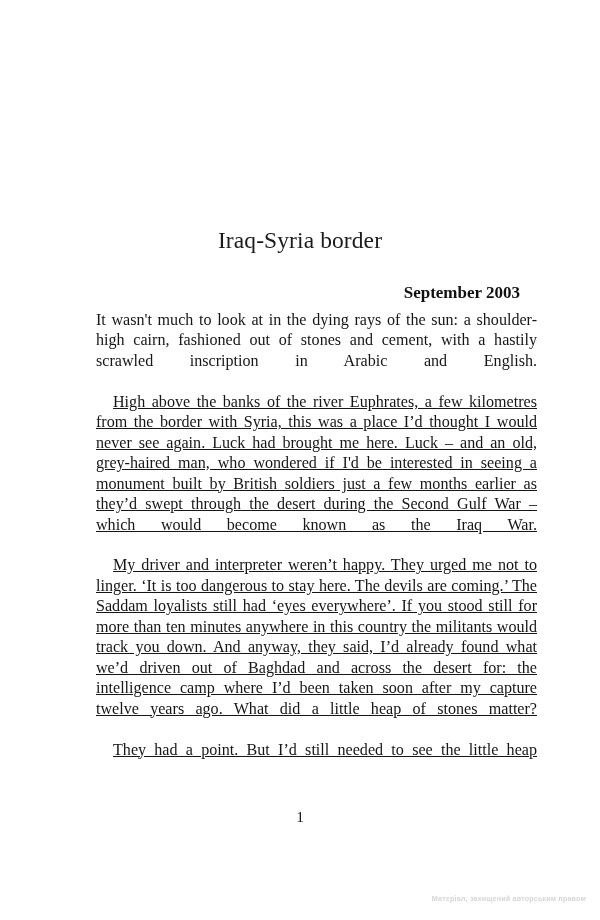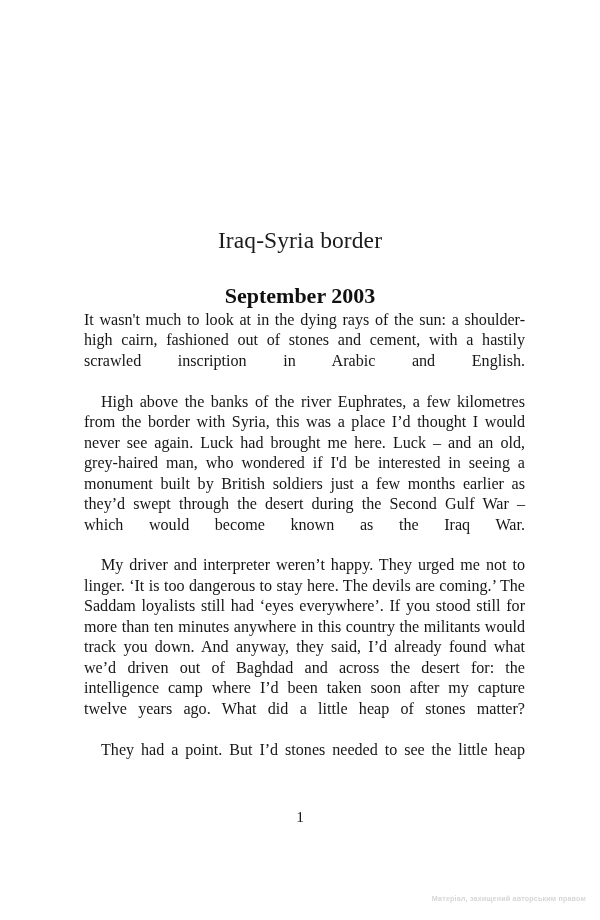--- a/index.html
+++ b/index.html
@@ -37,49 +37,50 @@
     line-height: 1.2;
     margin: 0;
   }
 
   
   .date-heading {
     position: absolute;
     left: 80px;
     top: 282px;
     width: 440px;
-    text-align: center;
-    font-size: 22px;
+    text-align: right;
+    font-size: 17px;
     font-weight: 700;
     color: #111111;
     line-height: 1.25;
     margin: 0;
   }
 
   
   .body-text {
     position: absolute;
-    left: 84px;
+    left: 96px;
     top: 310px;
     width: 441px;
     font-size: 16.1px;
     line-height: 20.45px;
     text-align: justify;
     text-justify: inter-word;
     color: #161616;
     hyphens: none;
   }
 
   .body-text p {
     margin: 0;
     text-indent: 0;
   }
 
   .body-text p.indented {
     text-indent: 17px;
+    text-decoration: underline;
   }
 
   
   .body-text p::after {
     content: "";
     display: inline-block;
     width: 100%;
   }
 
   
@@ -113,20 +114,20 @@
 <div class="page">
 
   <h1 class="chapter-title">Iraq-Syria border</h1>
 
   <h2 class="date-heading">September 2003</h2>
 
   <div class="body-text">
     <p>It wasn't much to look at in the dying rays of the sun: a shoulder-high cairn, fashioned out of stones and cement, with a hastily scrawled inscription in Arabic and English.</p>
     <p class="indented">High above the banks of the river Euphrates, a few kilometres from the border with Syria, this was a place I’d thought I would never see again. Luck had brought me here. Luck – and an old, grey-haired man, who wondered if I'd be interested in seeing a monument built by British soldiers just a few months earlier as they’d swept through the desert during the Second Gulf War – which would become known as the Iraq War.</p>
     <p class="indented">My driver and interpreter weren’t happy. They urged me not to linger. ‘It is too dangerous to stay here. The devils are coming.’ The Saddam loyalists still had ‘eyes everywhere’. If you stood still for more than ten minutes anywhere in this country the militants would track you down. And anyway, they said, I’d already found what we’d driven out of Baghdad and across the desert for: the intelligence camp where I’d been taken soon after my capture twelve years ago. What did a little heap of stones matter?</p>
-    <p class="indented">They had a point. But I’d stones needed to see the little heap</p>
+    <p class="indented">They had a point. But I’d still needed to see the little heap</p>
   </div>
 
   <div class="folio">1</div>
 
   <div class="watermark">Матеріал, захищений авторським правом</div>
 
 </div>
 
 </body></html>

